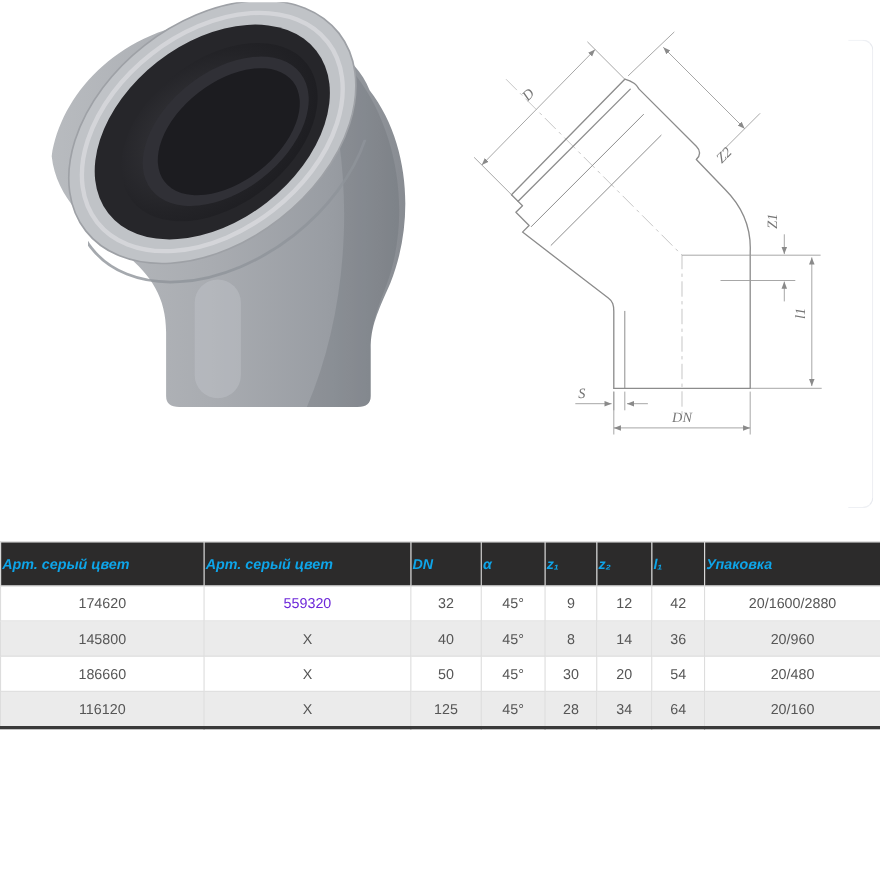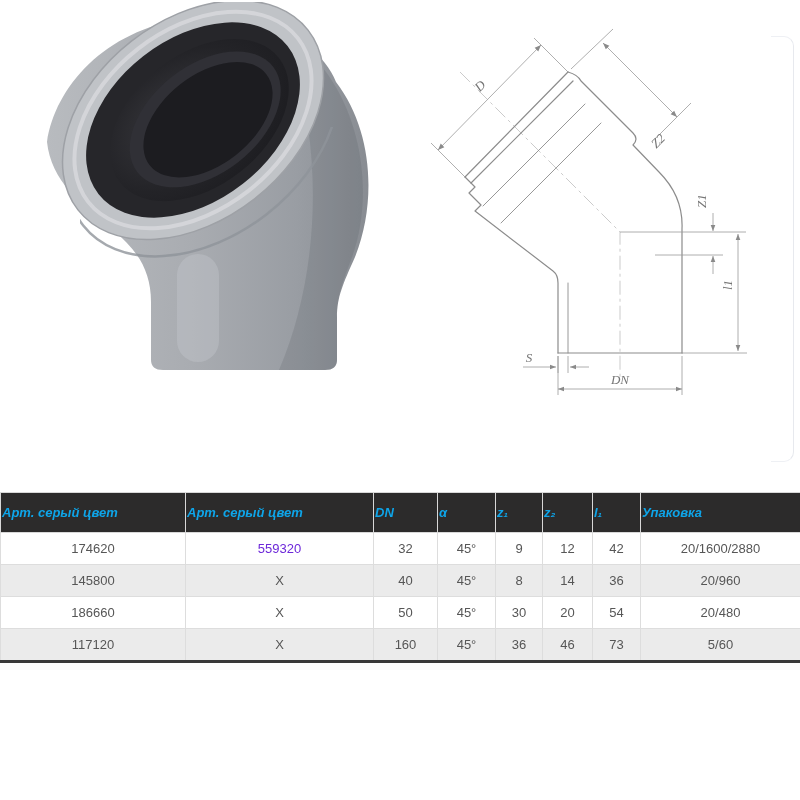--- a/index.html
+++ b/index.html
@@ -212,23 +212,23 @@
     <td>186660</td>
     <td>X</td>
     <td>50</td>
     <td>45°</td>
     <td>30</td>
     <td>20</td>
     <td>54</td>
     <td>20/480</td>
   </tr>
       <tr>
-    <td>117120</td>
+    <td>116120</td>
     <td>X</td>
-    <td>160</td>
-    <td>45°</td>
-    <td>36</td>
-    <td>46</td>
-    <td>73</td>
-    <td>5/60</td>
+    <td>125</td>
+    <td>45°</td>
+    <td>28</td>
+    <td>34</td>
+    <td>64</td>
+    <td>20/160</td>
   </tr>
     </tbody>
 </table>
 
 </body></html>

